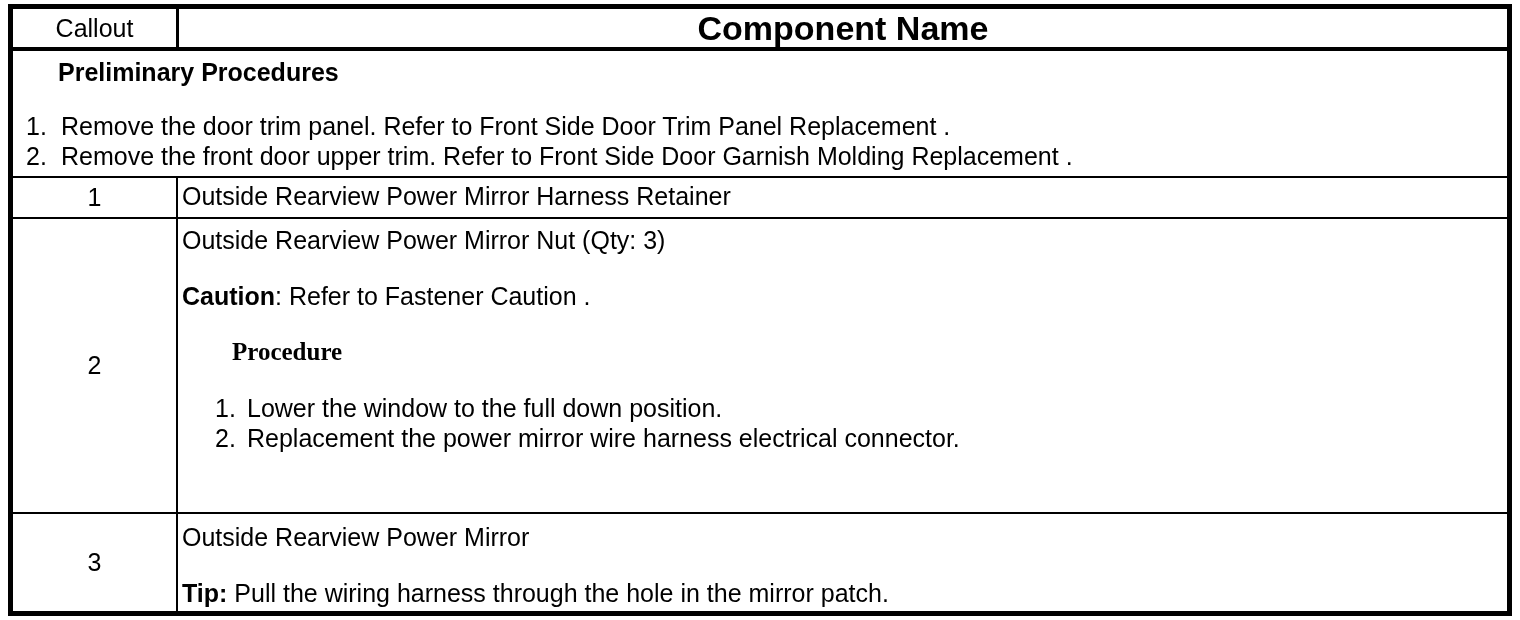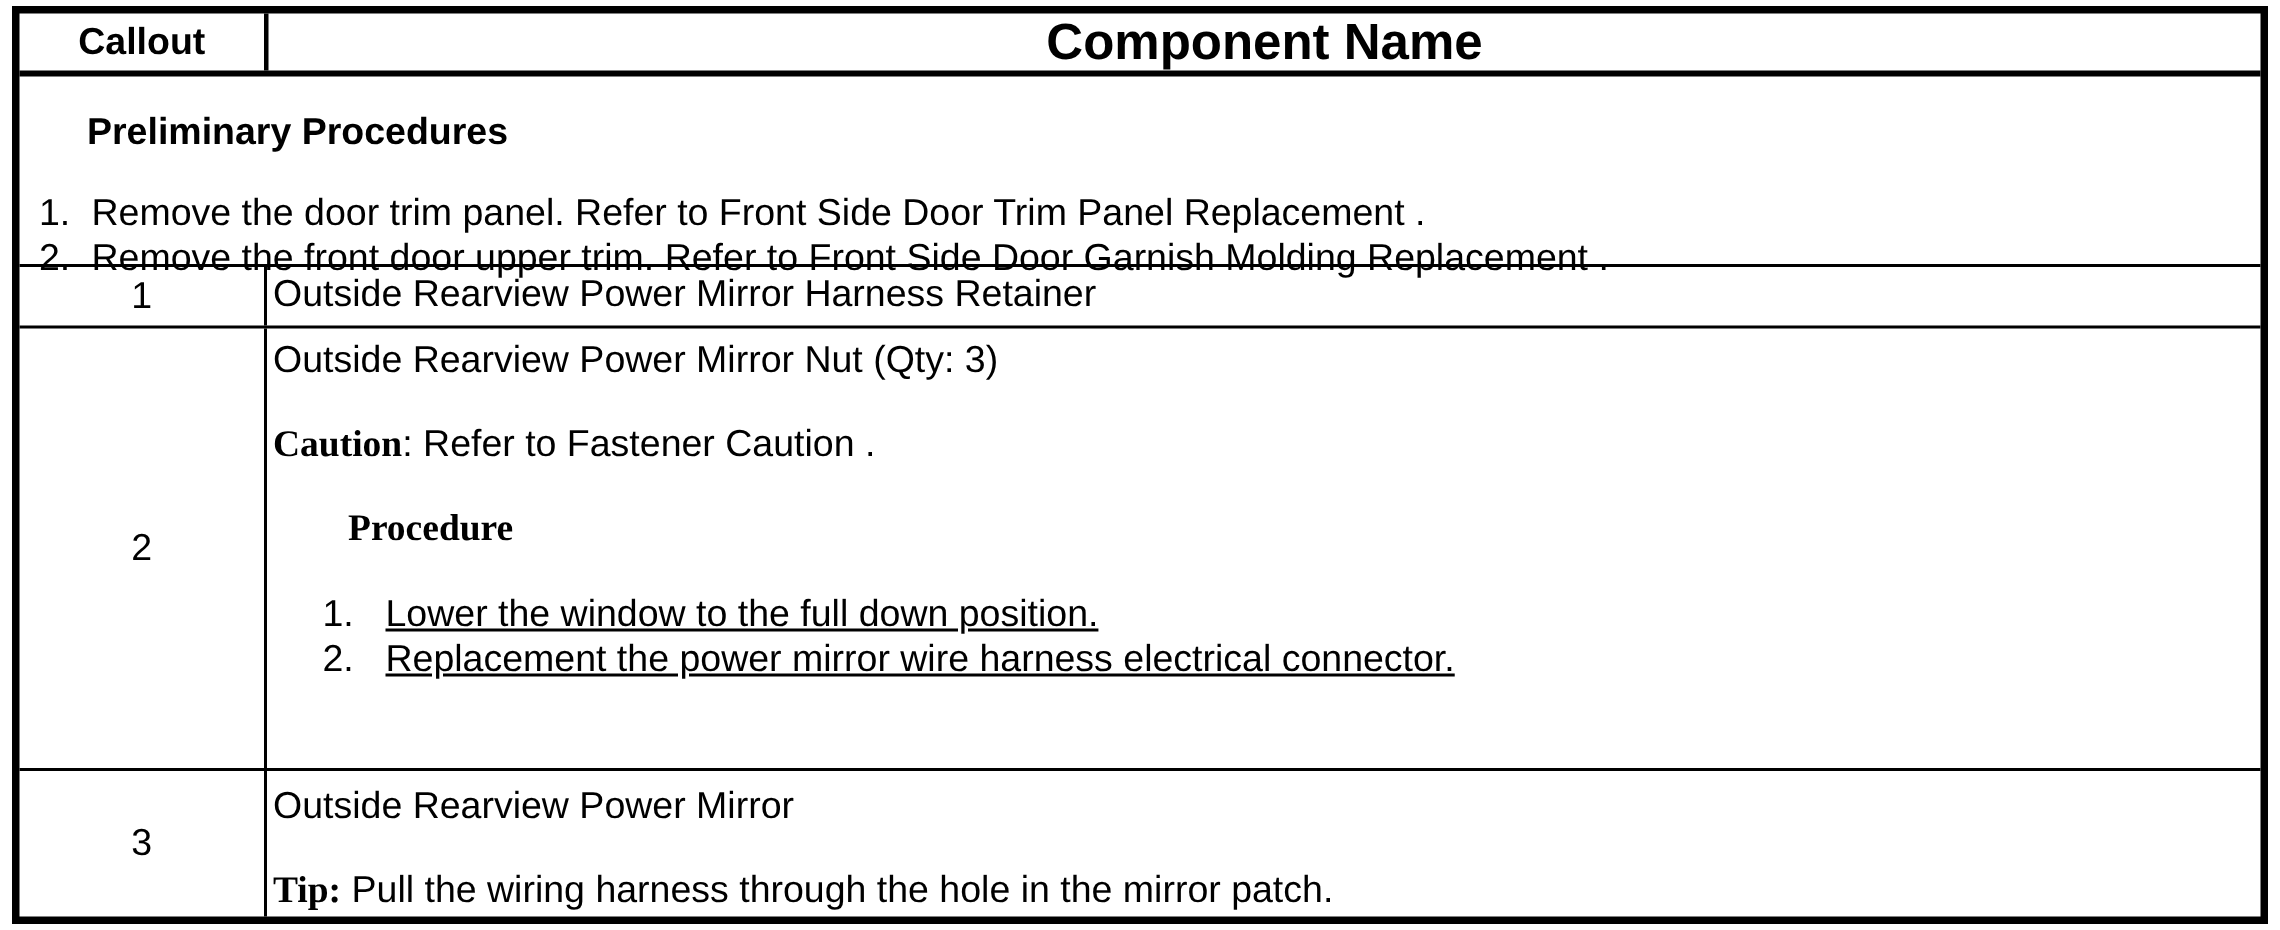--- a/index.html
+++ b/index.html
@@ -34,38 +34,38 @@
     height: 42px;
     border-bottom: 4px solid #000000;
   }
   .callout-head {
     width: 166px;
     box-sizing: border-box;
     border-right: 3px solid #000000;
     display: flex;
     align-items: center;
     justify-content: center;
-    font-weight: bold;
+    font-weight: normal;
     font-size: 25px;
   }
   .comp-head {
     flex: 1;
     display: flex;
     align-items: center;
     justify-content: center;
     font-weight: bold;
     font-size: 34px;
   }
   
   .prelim-row {
     display: block;
     height: 127px;
     border-bottom: 2px solid #000000;
     box-sizing: border-box;
-    padding-top: 22px;
+    padding-top: 6px;
     font-size: 25px;
     line-height: 30px;
   }
   .prelim-title {
     margin-left: 45px;
     font-weight: bold;
   }
   .prelim-list {
     margin-top: 24px;
   }
@@ -109,31 +109,30 @@
     font-weight: bold;
     font-family: Liberation Serif, serif;
   }
   .proc-list { margin-top: 26px; }
   .proc-list .step .num {
     flex: none;
     margin-left: 33px;
     width: 21px;
   }
   .proc-list .step .txt {
-    margin-left: 21px;
-    text-decoration: underline;
+    margin-left: 11px;
   }
   .torque-line {
     margin-top: 26px;
     font-weight: bold;
   }
   .row-3 { height: 97px; }
   .row-3 .first-line { margin-top: 8px; }
   .tip-line { margin-top: 26px; }
-  .bold { font-weight: bold; font-family: Liberation Serif, serif; }
+  .bold { font-weight: bold; }
 </style>
 </head>
 <body>
 
 <div class="doc-table">
 
   <div class="row header-row">
     <div class="callout-head">
       <span>Callout</span>
     </div>

